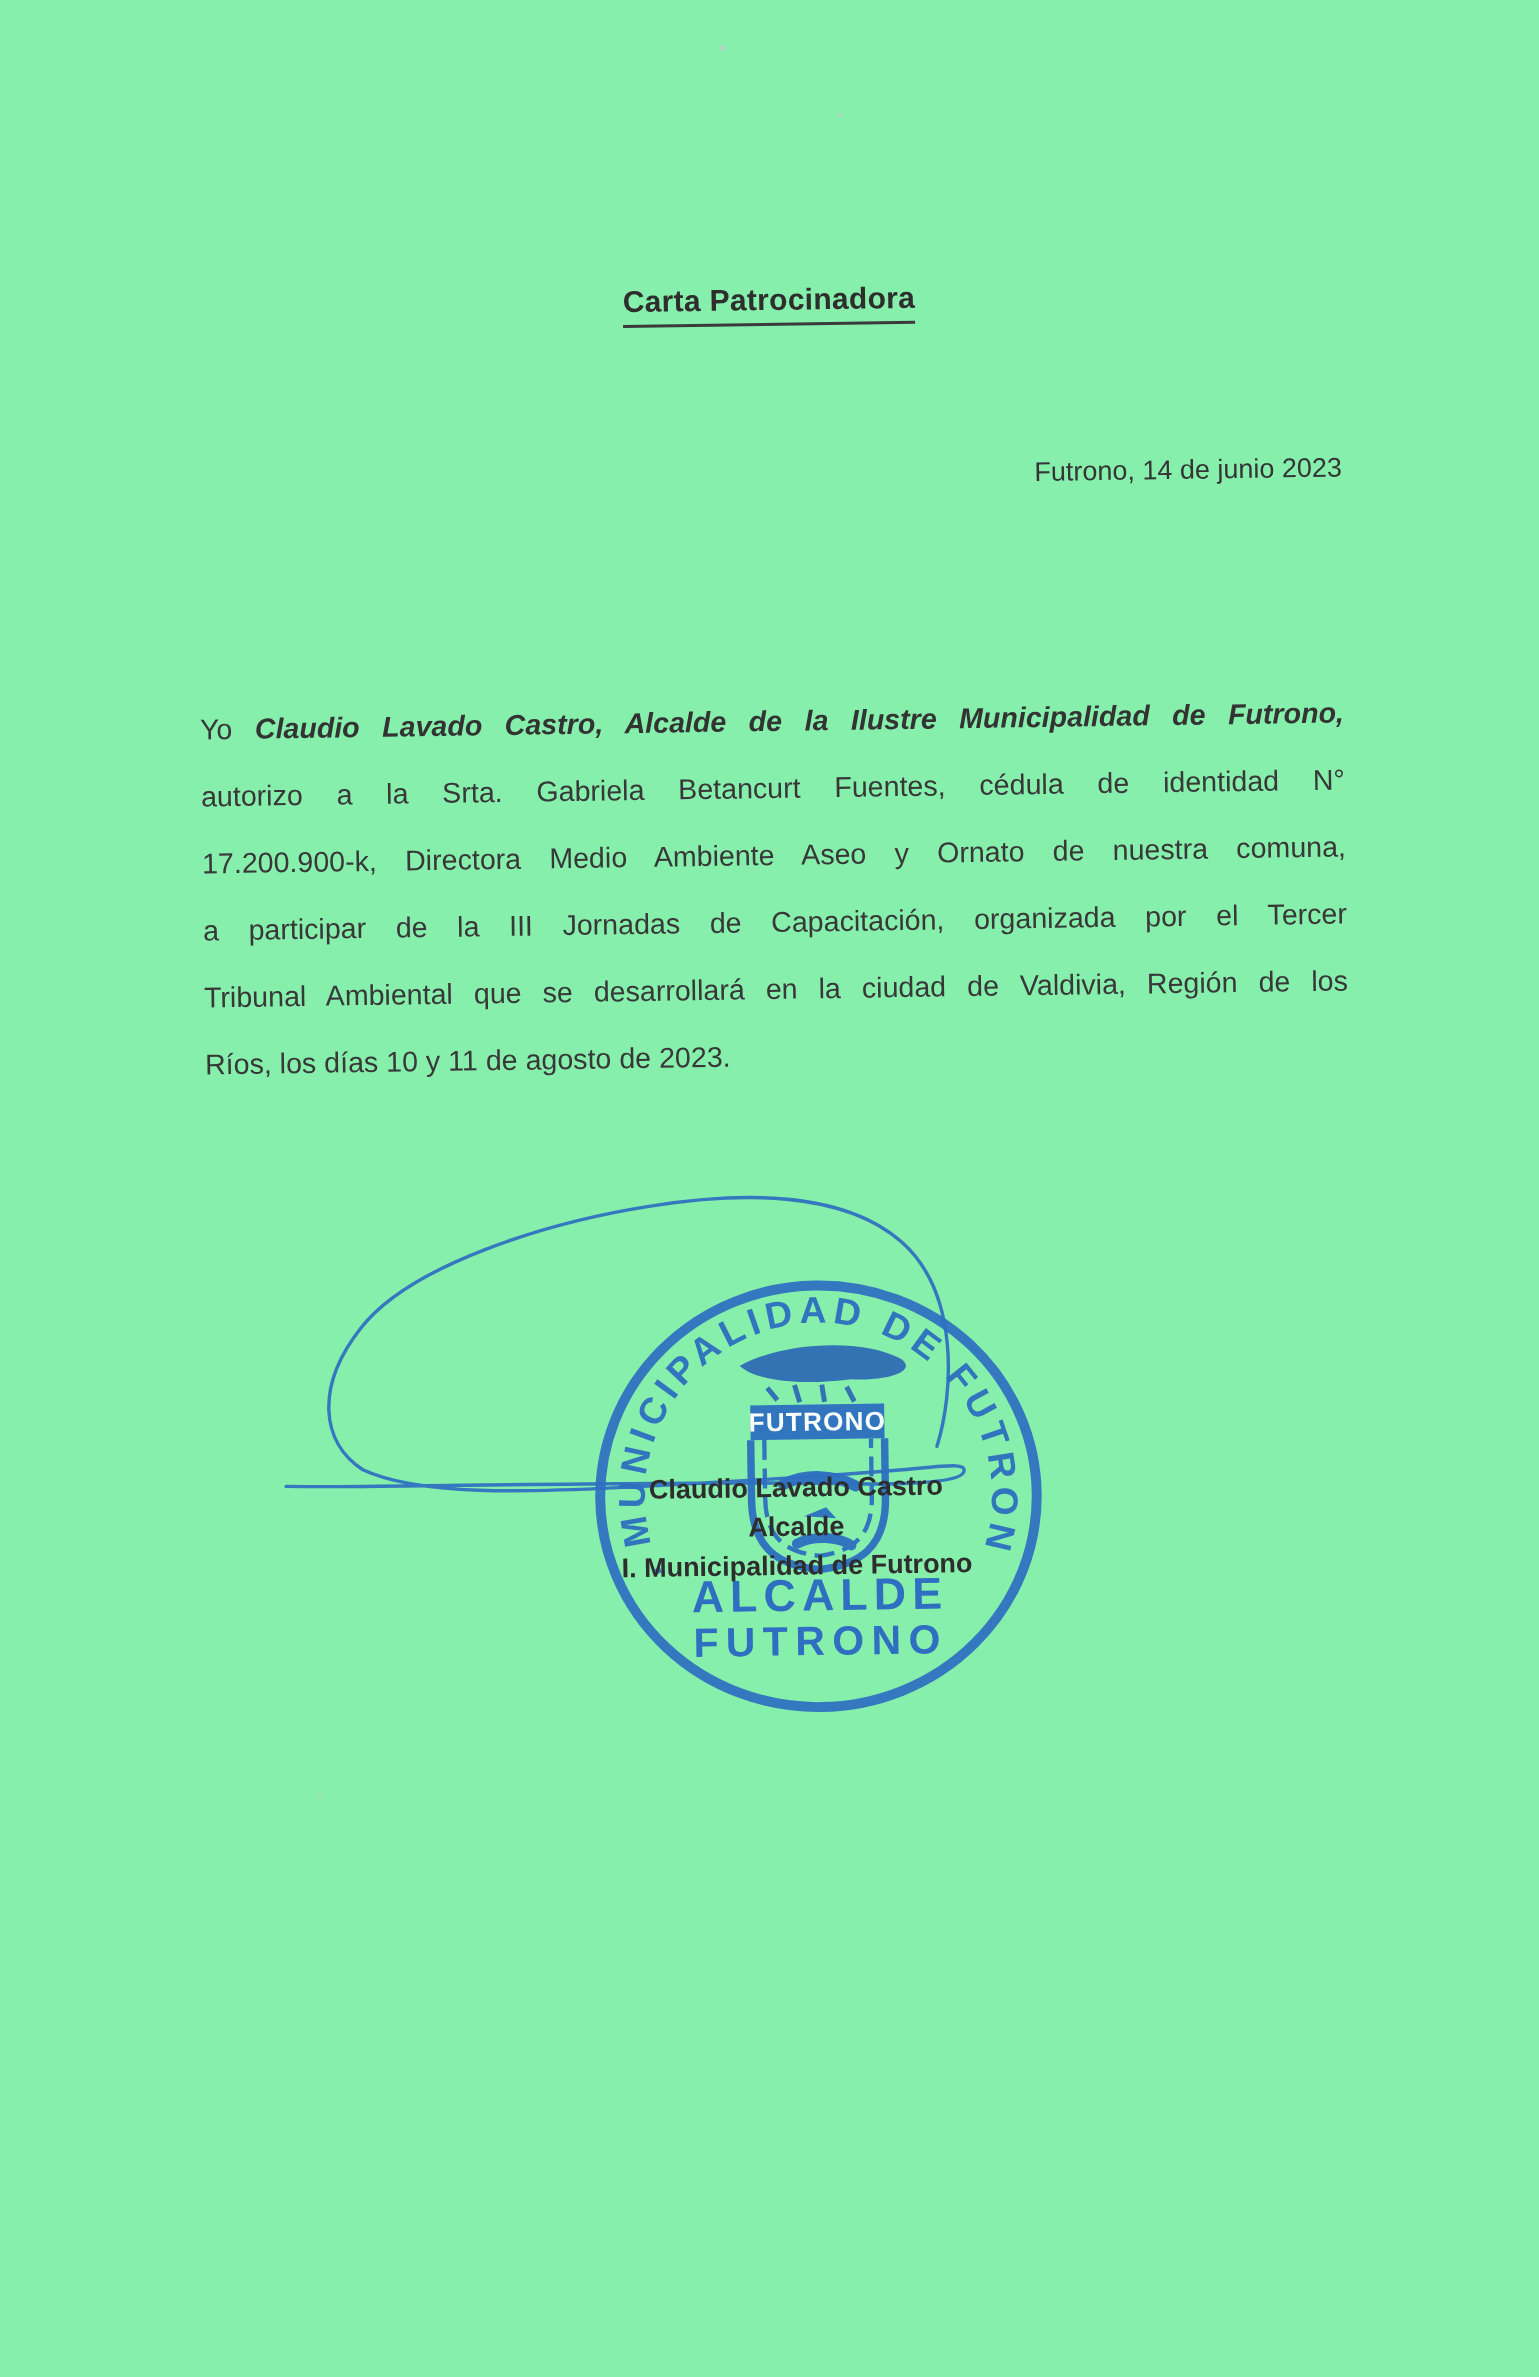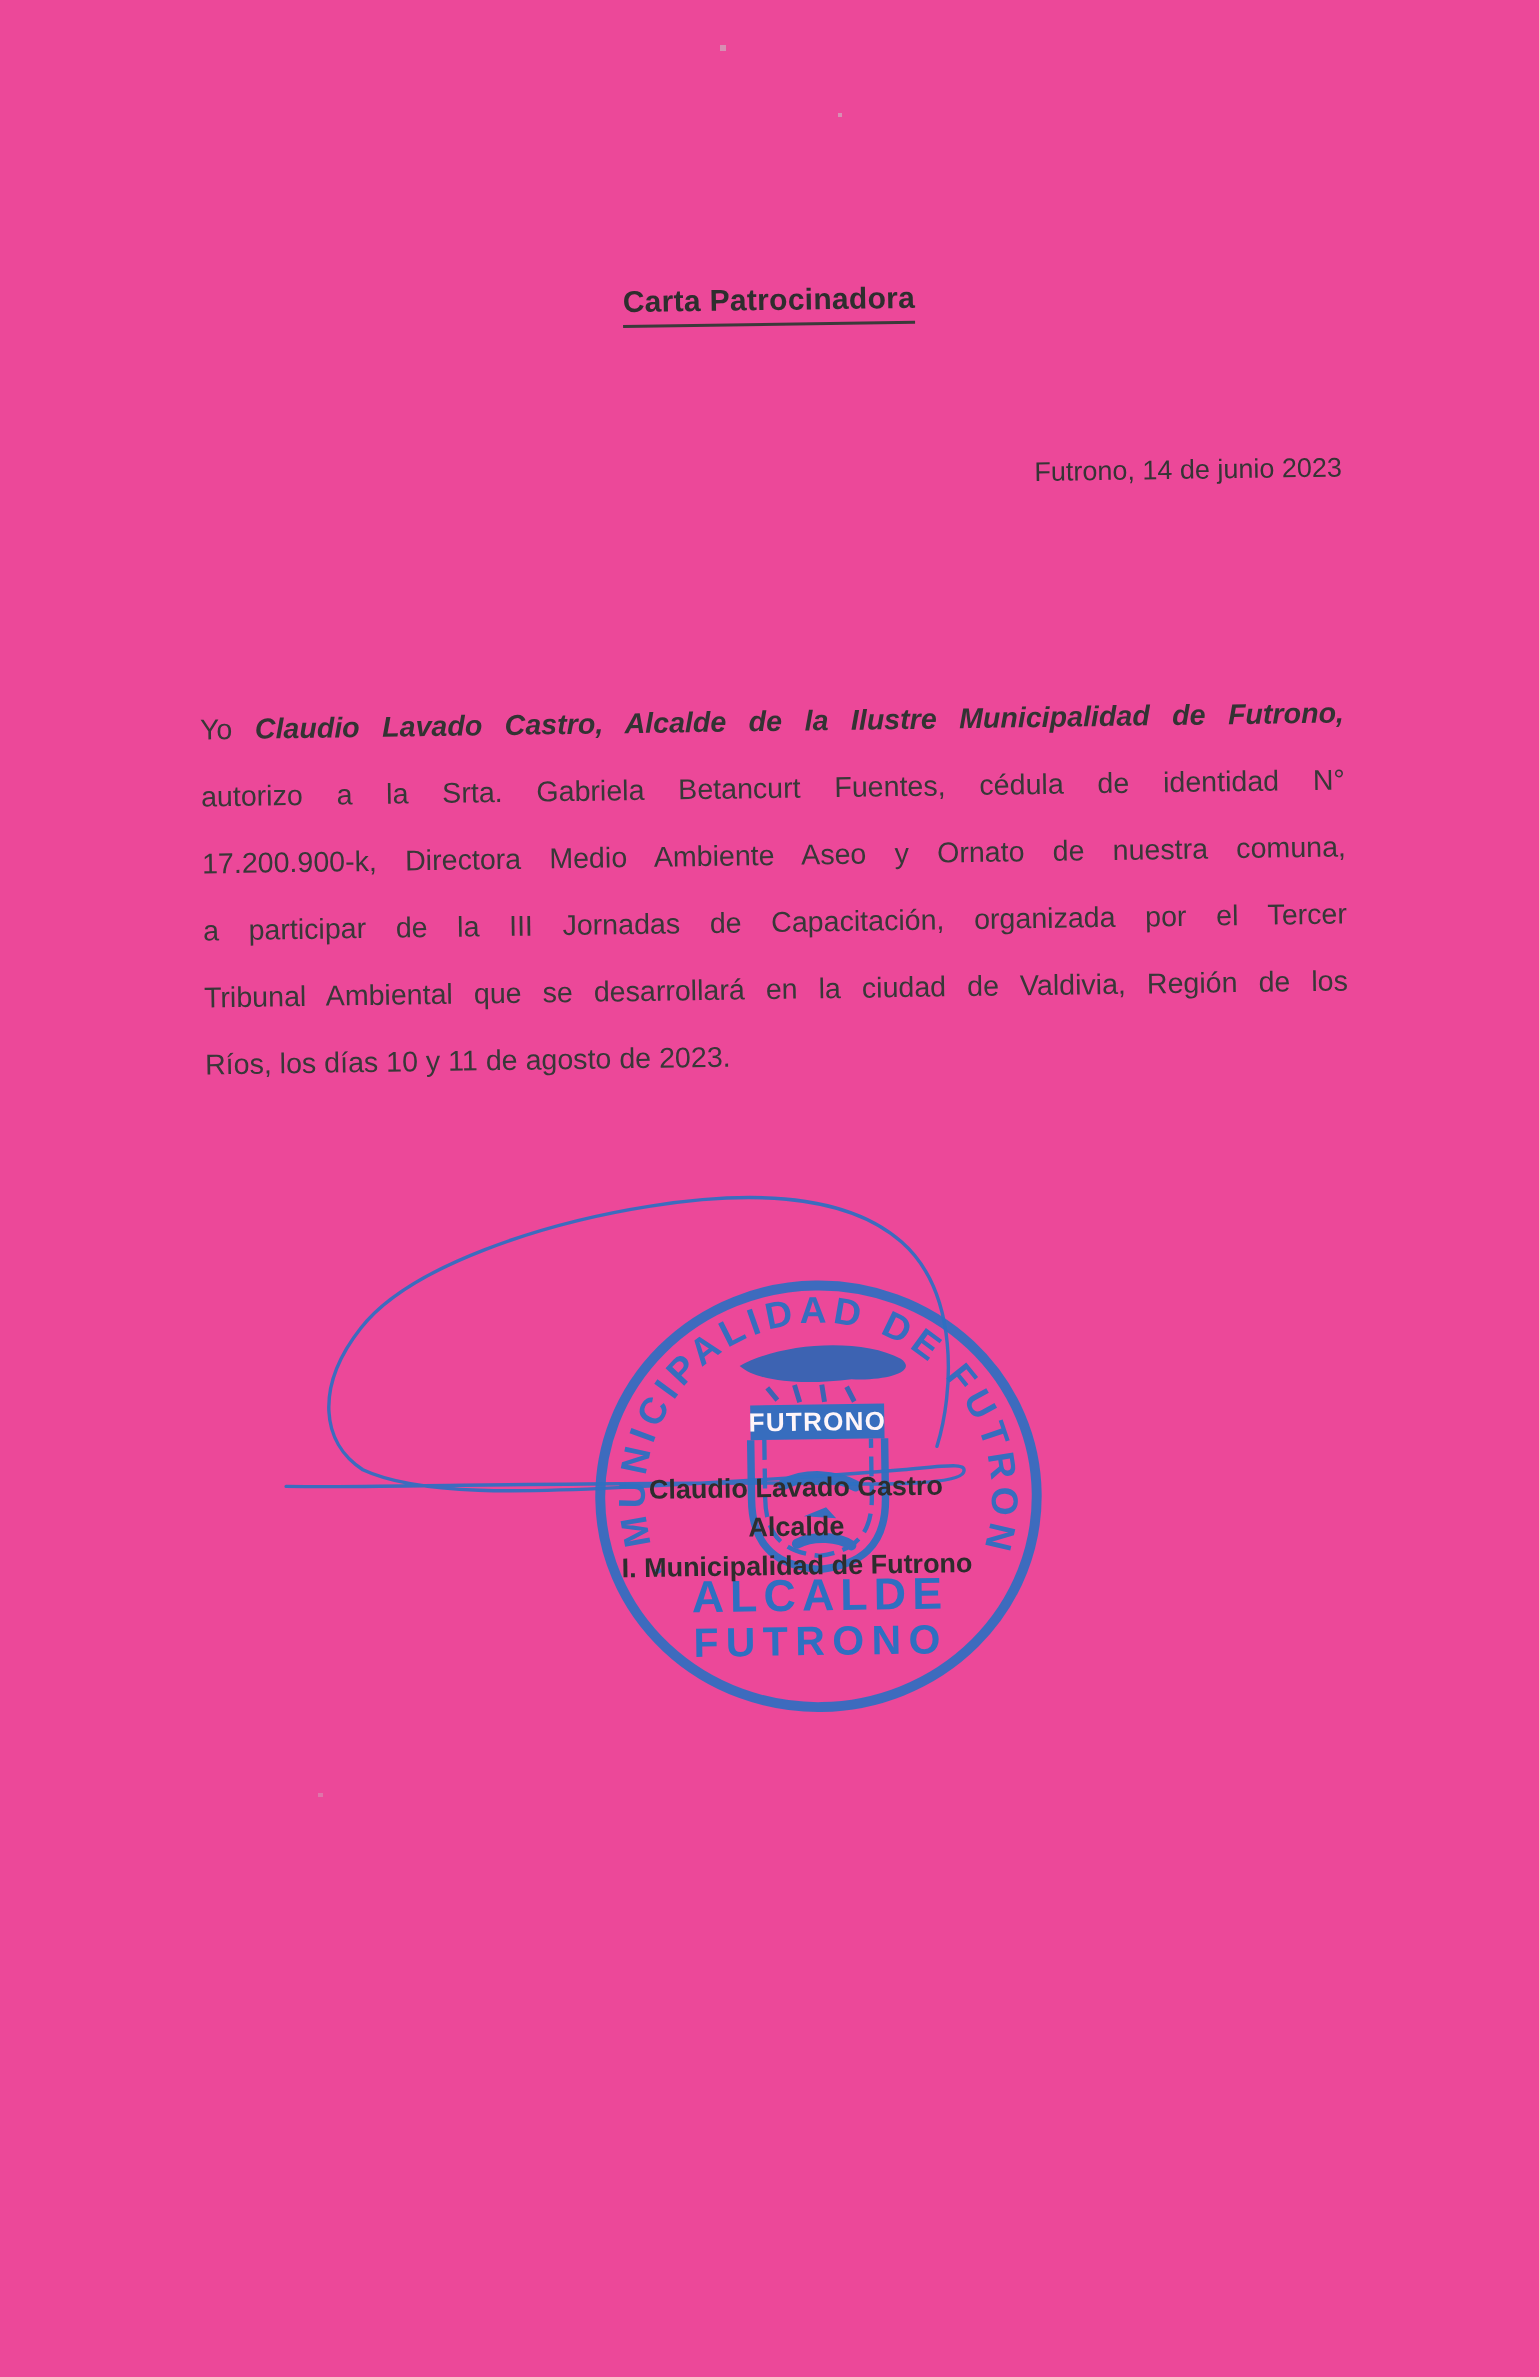--- a/index.html
+++ b/index.html
@@ -1,19 +1,19 @@
 <!DOCTYPE html>
 <html style="font-size:10px"><head>
 <meta charset="utf-8">
 <style>
   html,body{margin:0;padding:0;background:#e8e8e8;}
   .page{
     position:relative;
     width:1539px;height:2377px;
-    background:#ec4899;
+    background:#86efac;
     overflow:hidden;
     font-family:"Liberation Sans", sans-serif;
   }
   .content{
     position:absolute;inset:0;
     transform:rotate(-0.85deg);
     transform-origin:770px 993px;
   }
   .title{
     position:absolute;

